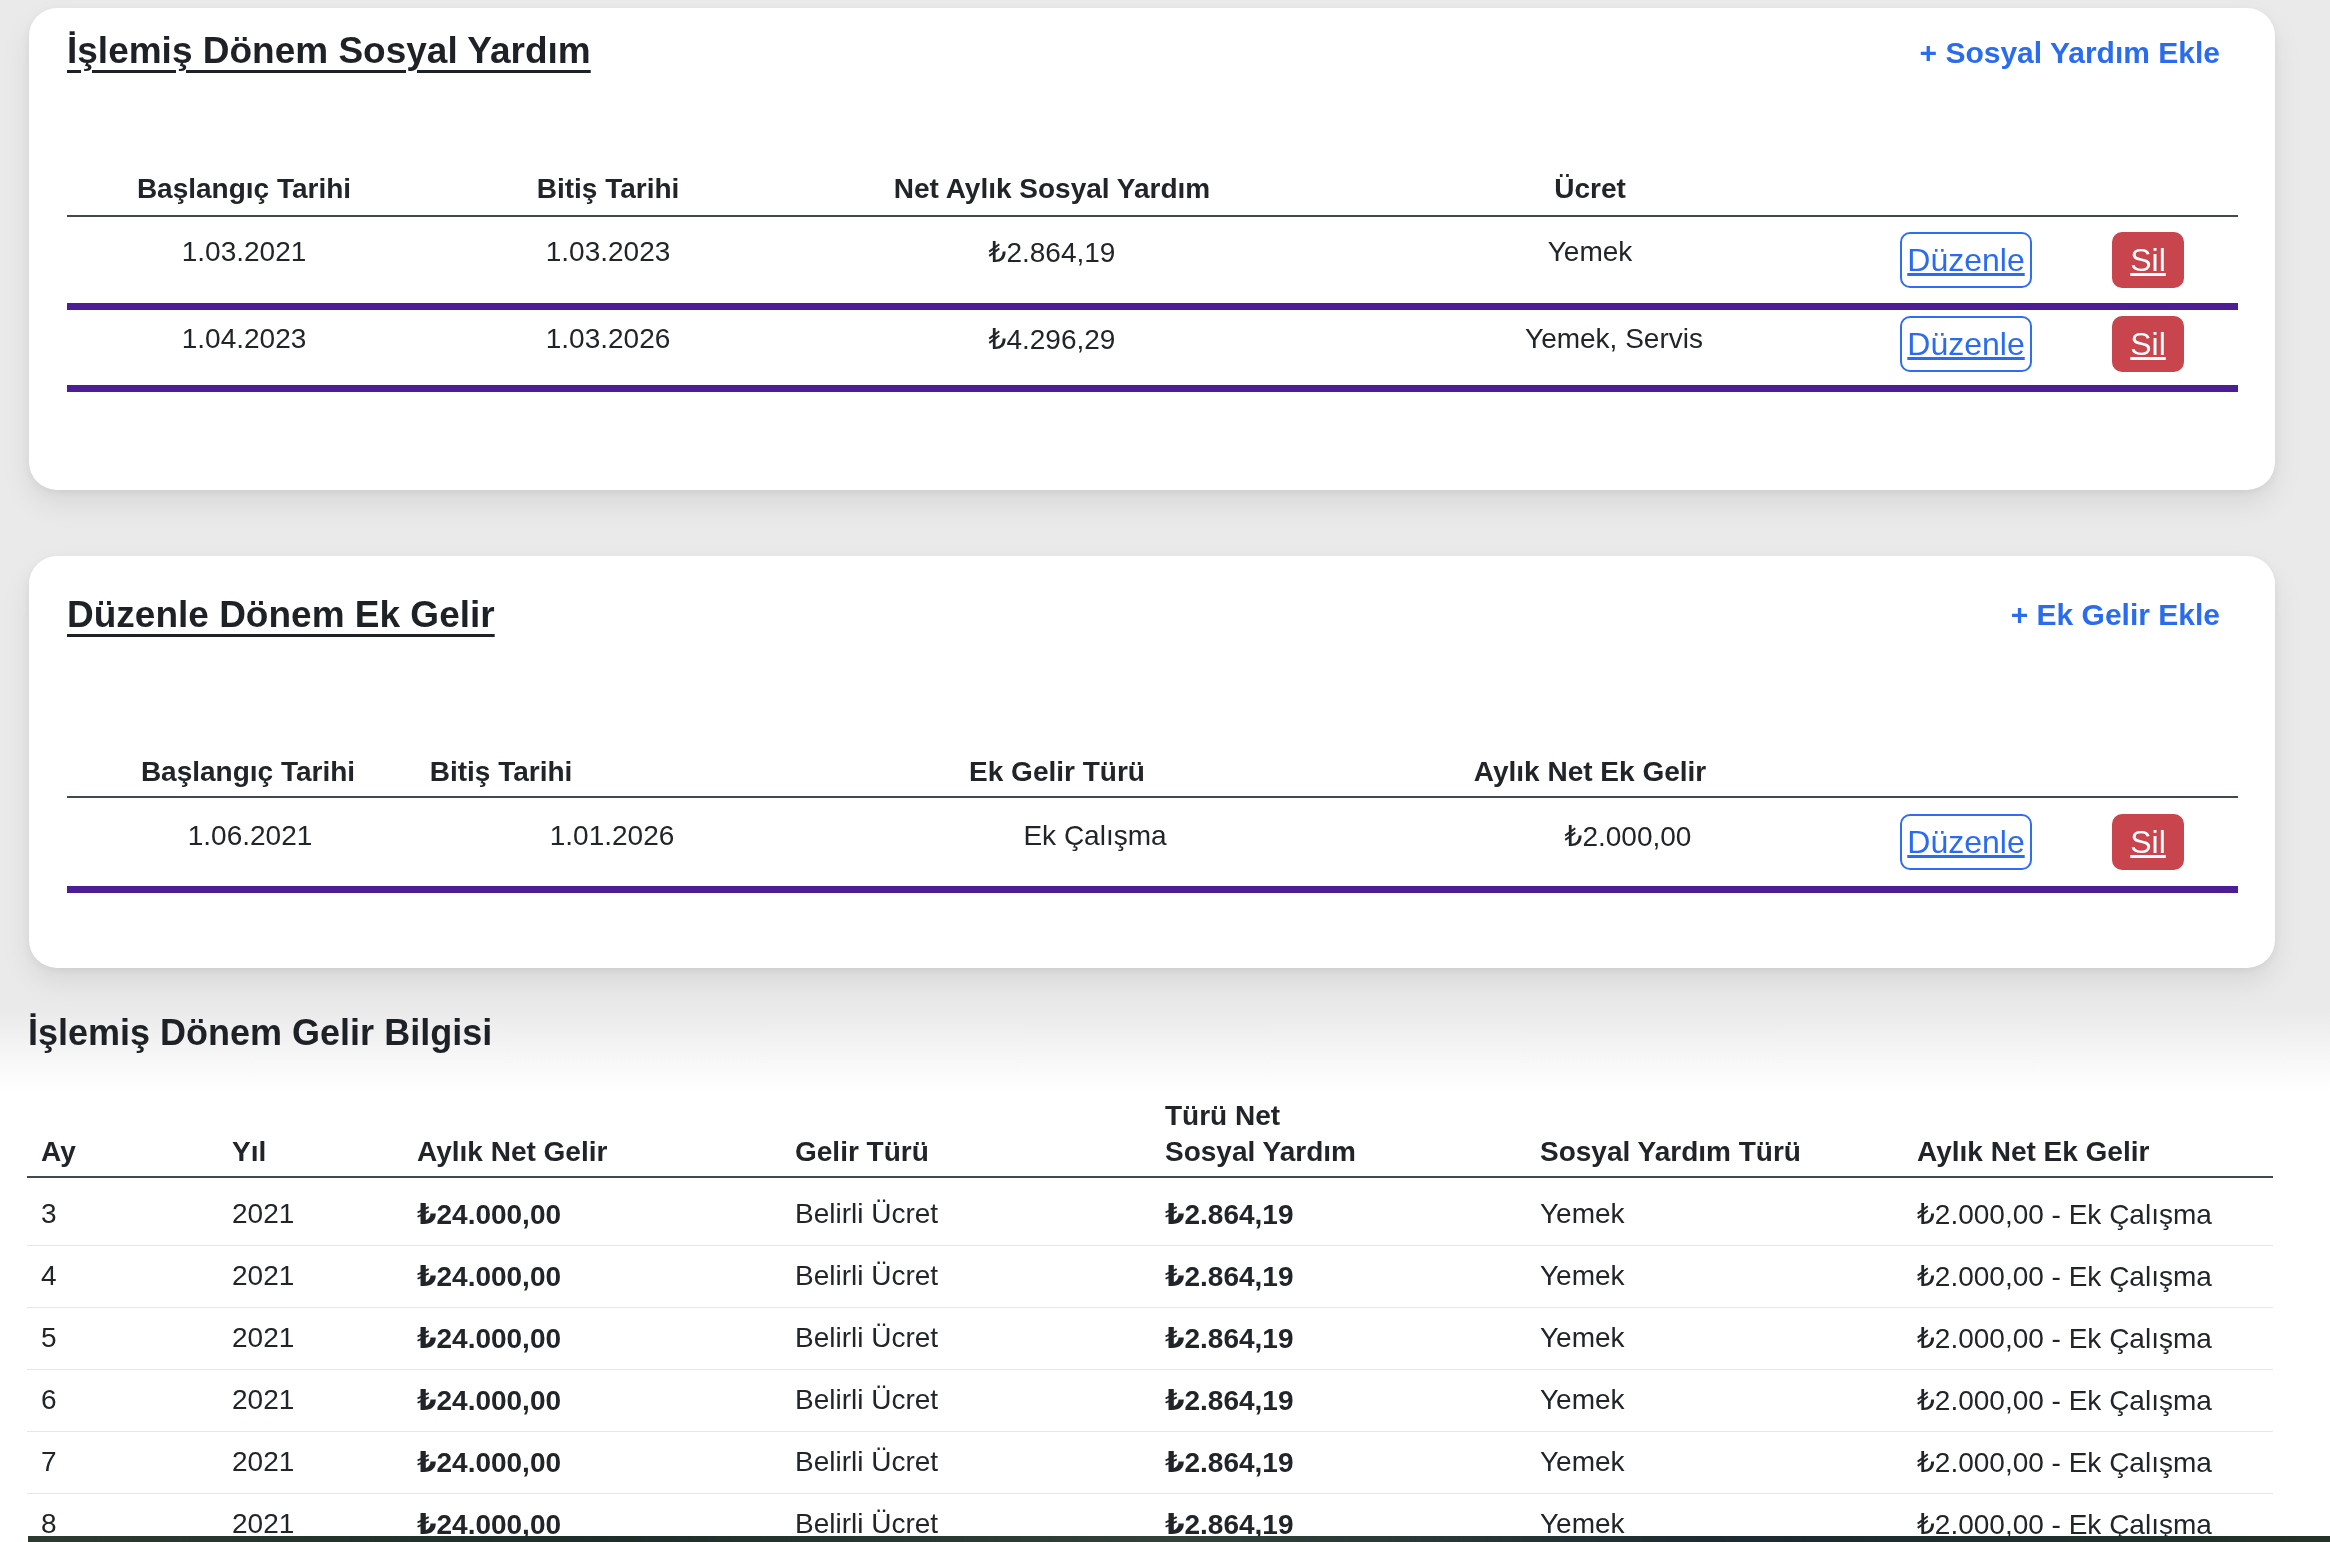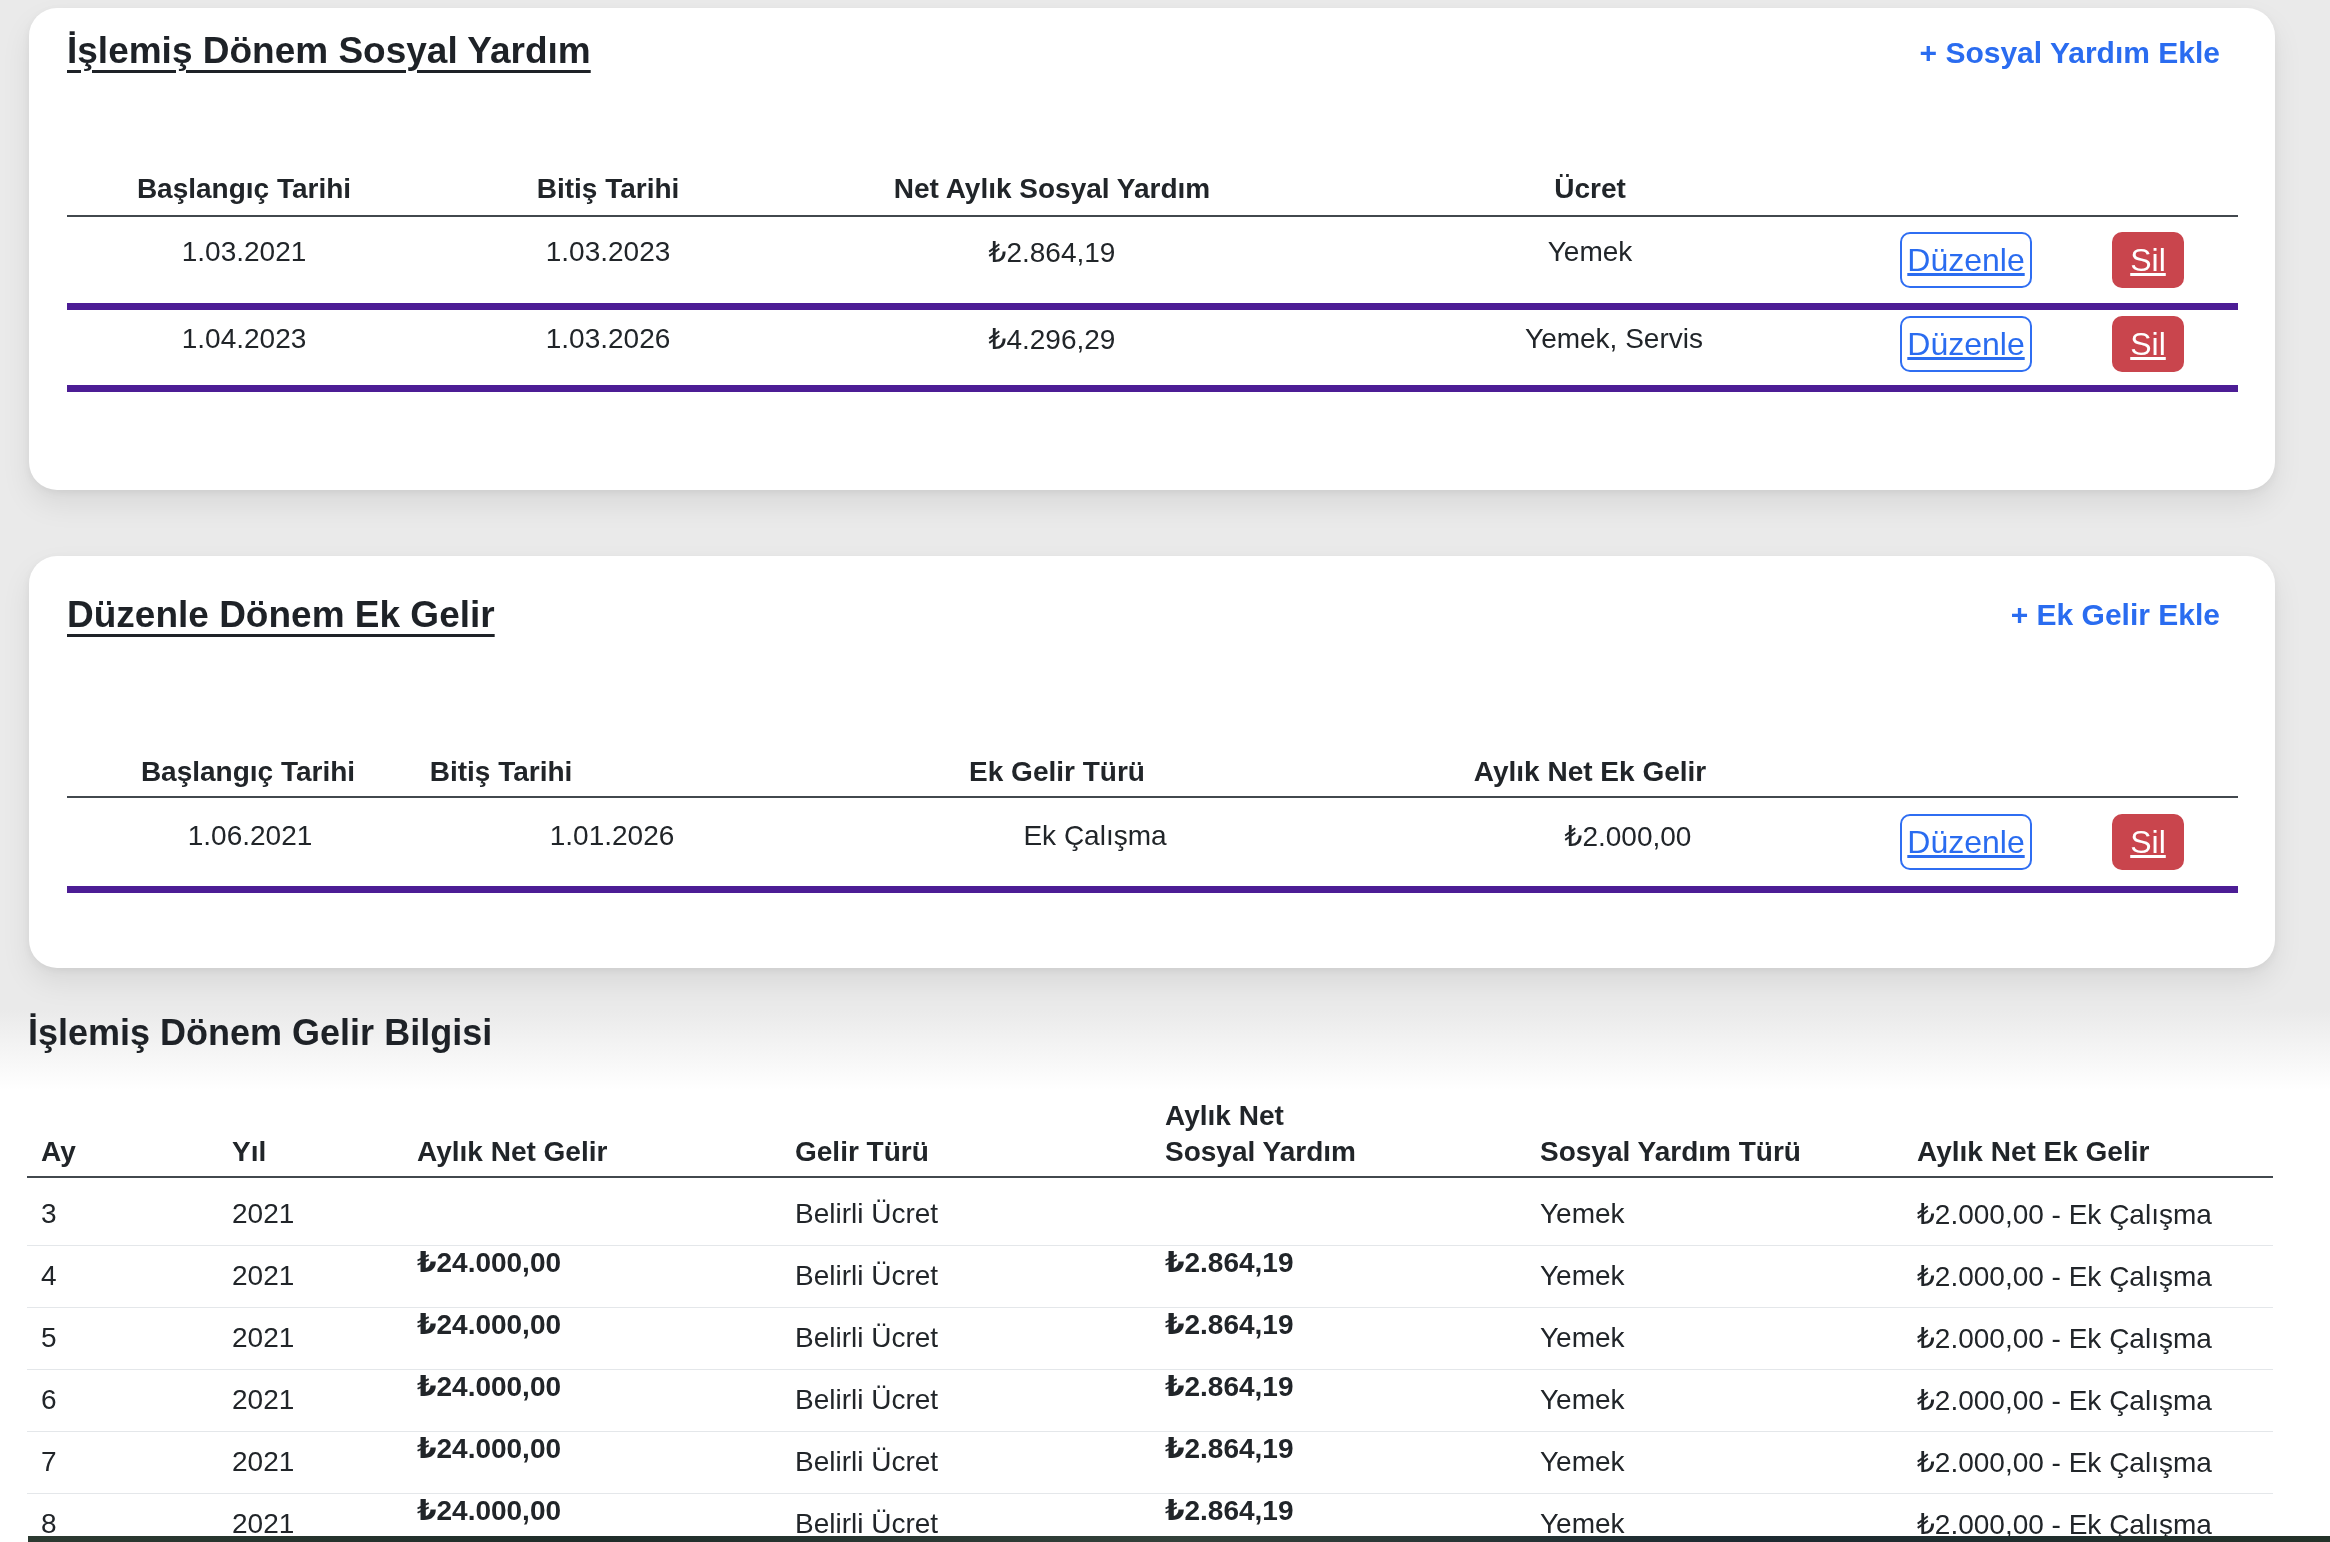--- a/index.html
+++ b/index.html
@@ -28,21 +28,21 @@
     display:flex;align-items:center;justify-content:center;
     font-size:32px;border-radius:10px;cursor:pointer;box-sizing:border-box;text-decoration:underline;}
   .btn-edit{width:132px;height:56px;background:#ffffff;color:#2a6cf0;border:2px solid #2f6ef2;}
   .btn-del{width:72px;height:56px;background:#c9454d;color:#ffffff;border:none;}
   .section-title{position:absolute;left:28px;top:1012px;font-size:36px;font-weight:700;
     color:#1e2227;white-space:nowrap;}
   .bt-h{position:absolute;font-size:28px;font-weight:700;white-space:nowrap;color:#212529;}
   .bt-line{position:absolute;left:27px;top:1176px;width:2246px;height:2px;background:#42484e;}
   .bt-row{position:absolute;left:27px;width:2246px;height:62px;border-bottom:1px solid #e4e7ea;}
   .bt-c{position:absolute;top:50%;transform:translateY(-50%);font-size:28px;white-space:nowrap;}
-  .bold{font-weight:700;margin-top:48px;}
+  .bold{font-weight:700;}
   .desktop-strip{position:absolute;left:28px;top:1536px;width:2302px;height:6px;
     background:linear-gradient(90deg,#2c3a31,#1f2d2a 25%,#33413a 50%,#1c2a31 75%,#243229);}
 </style>
 </head>
 <body>
 
 <div class="top-area"></div>
 <div class="fade-band"></div>
 
 <div class="card" id="card-social">
@@ -93,21 +93,21 @@
     <div class="btn btn-del" style="left:2081px;">Sil</div>
   </div>
 </div>
 
 <div class="section-title">İşlemiş Dönem Gelir Bilgisi</div>
 
 <span class="bt-h" style="left:41px;top:1136px;">Ay</span>
 <span class="bt-h" style="left:232px;top:1136px;">Yıl</span>
 <span class="bt-h" style="left:417px;top:1136px;">Aylık Net Gelir</span>
 <span class="bt-h" style="left:795px;top:1136px;">Gelir Türü</span>
-<span class="bt-h" style="left:1165px;top:1100px;">Aylık Net</span>
+<span class="bt-h" style="left:1165px;top:1100px;">Türü Net</span>
 <span class="bt-h" style="left:1165px;top:1136px;">Sosyal Yardım</span>
 <span class="bt-h" style="left:1540px;top:1136px;">Sosyal Yardım Türü</span>
 <span class="bt-h" style="left:1917px;top:1136px;">Aylık Net Ek Gelir</span>
 <div class="bt-line"></div>
 
 <div class="bt-row" style="top:1183px;">
   <span class="bt-c" style="left:14px;">3</span>
   <span class="bt-c" style="left:205px;">2021</span>
   <span class="bt-c bold" style="left:390px;">₺24.000,00</span>
   <span class="bt-c" style="left:768px;">Belirli Ücret</span>

